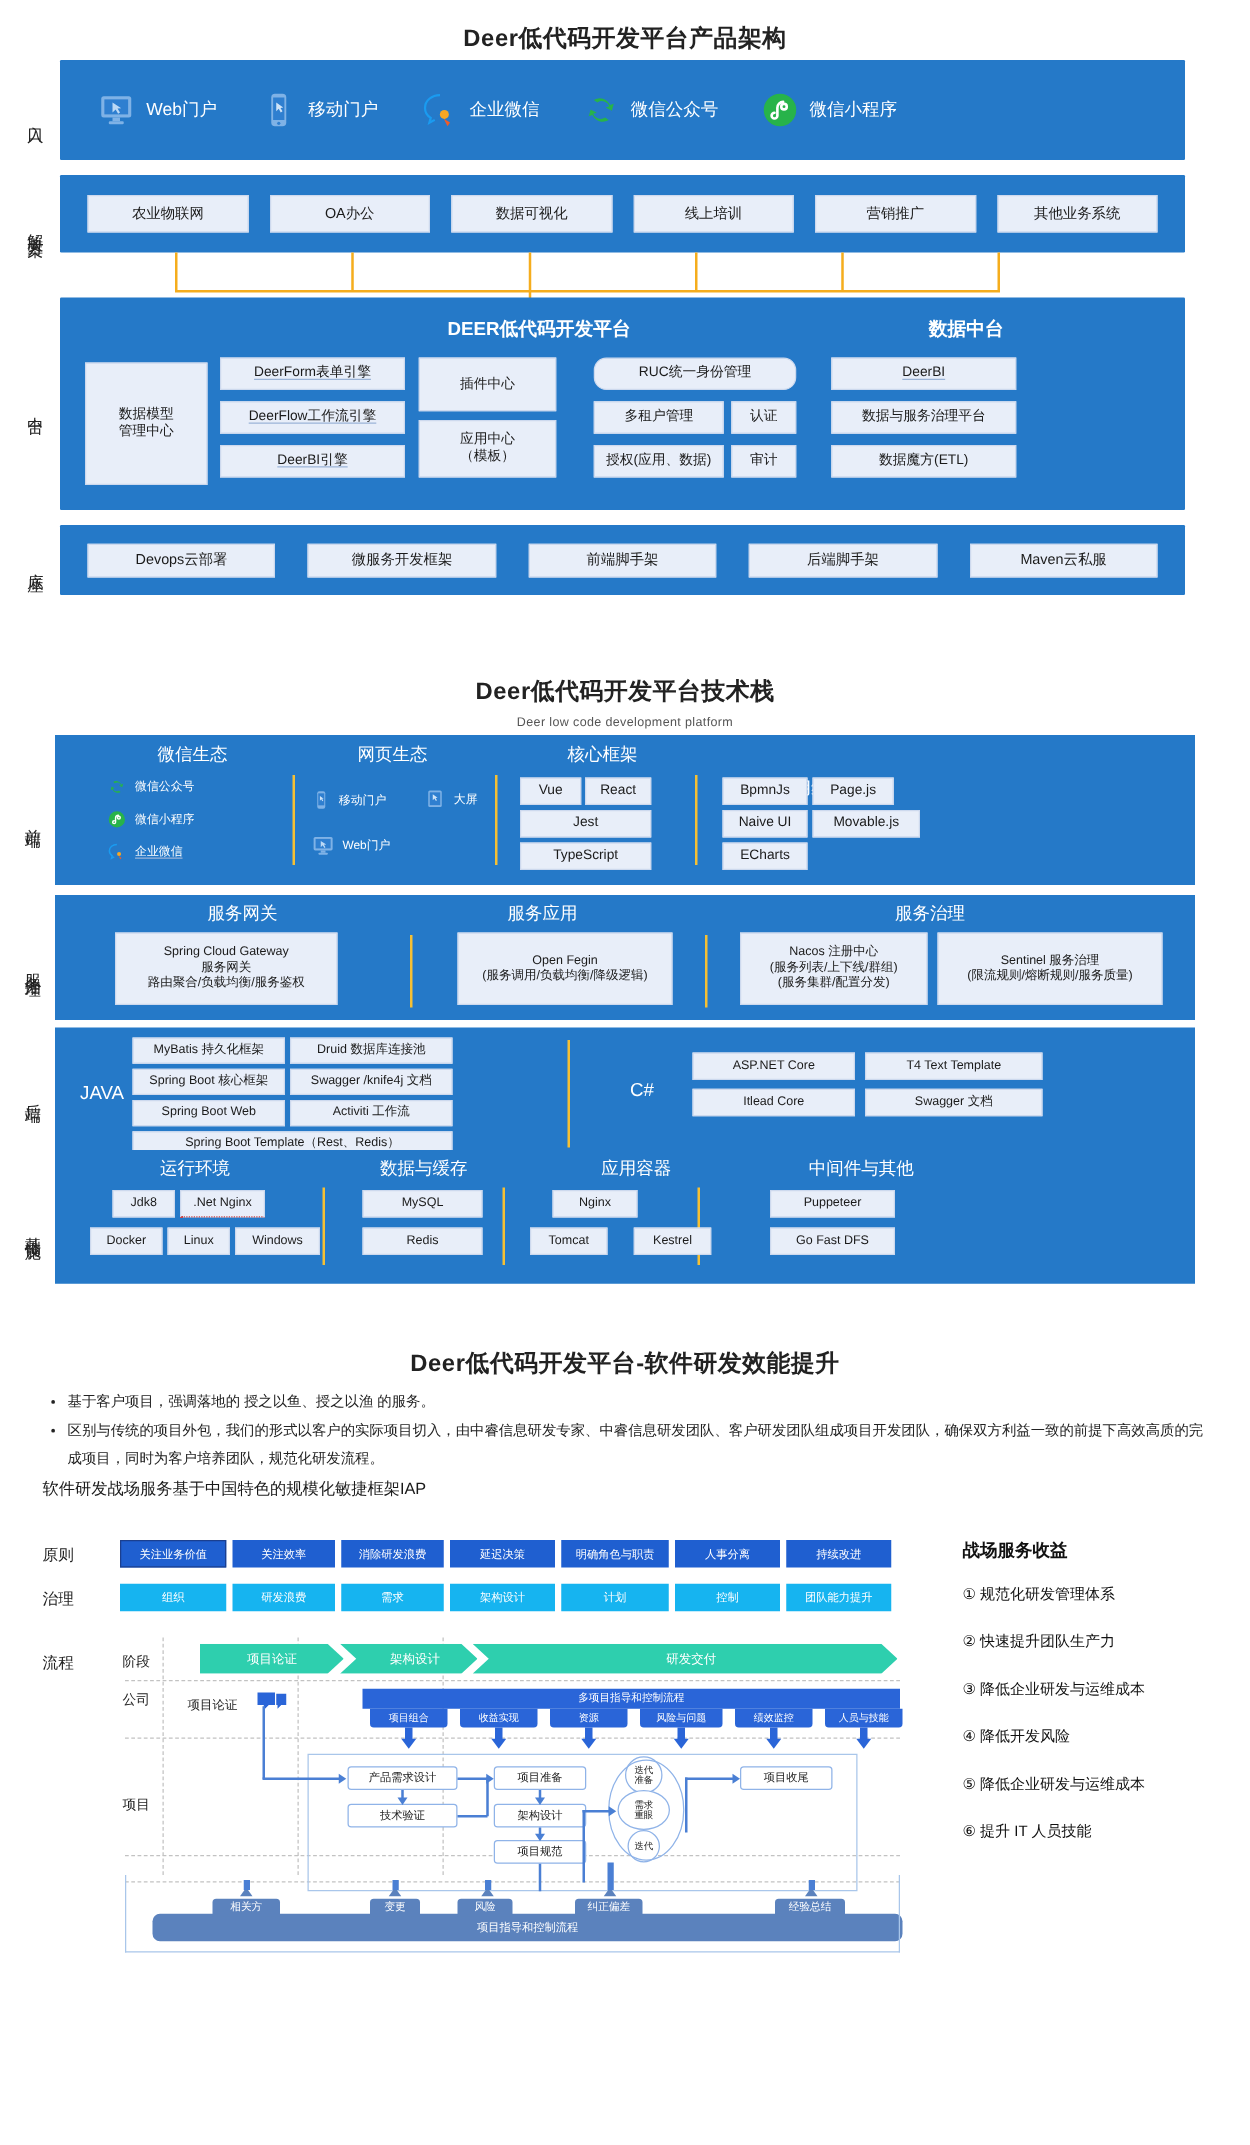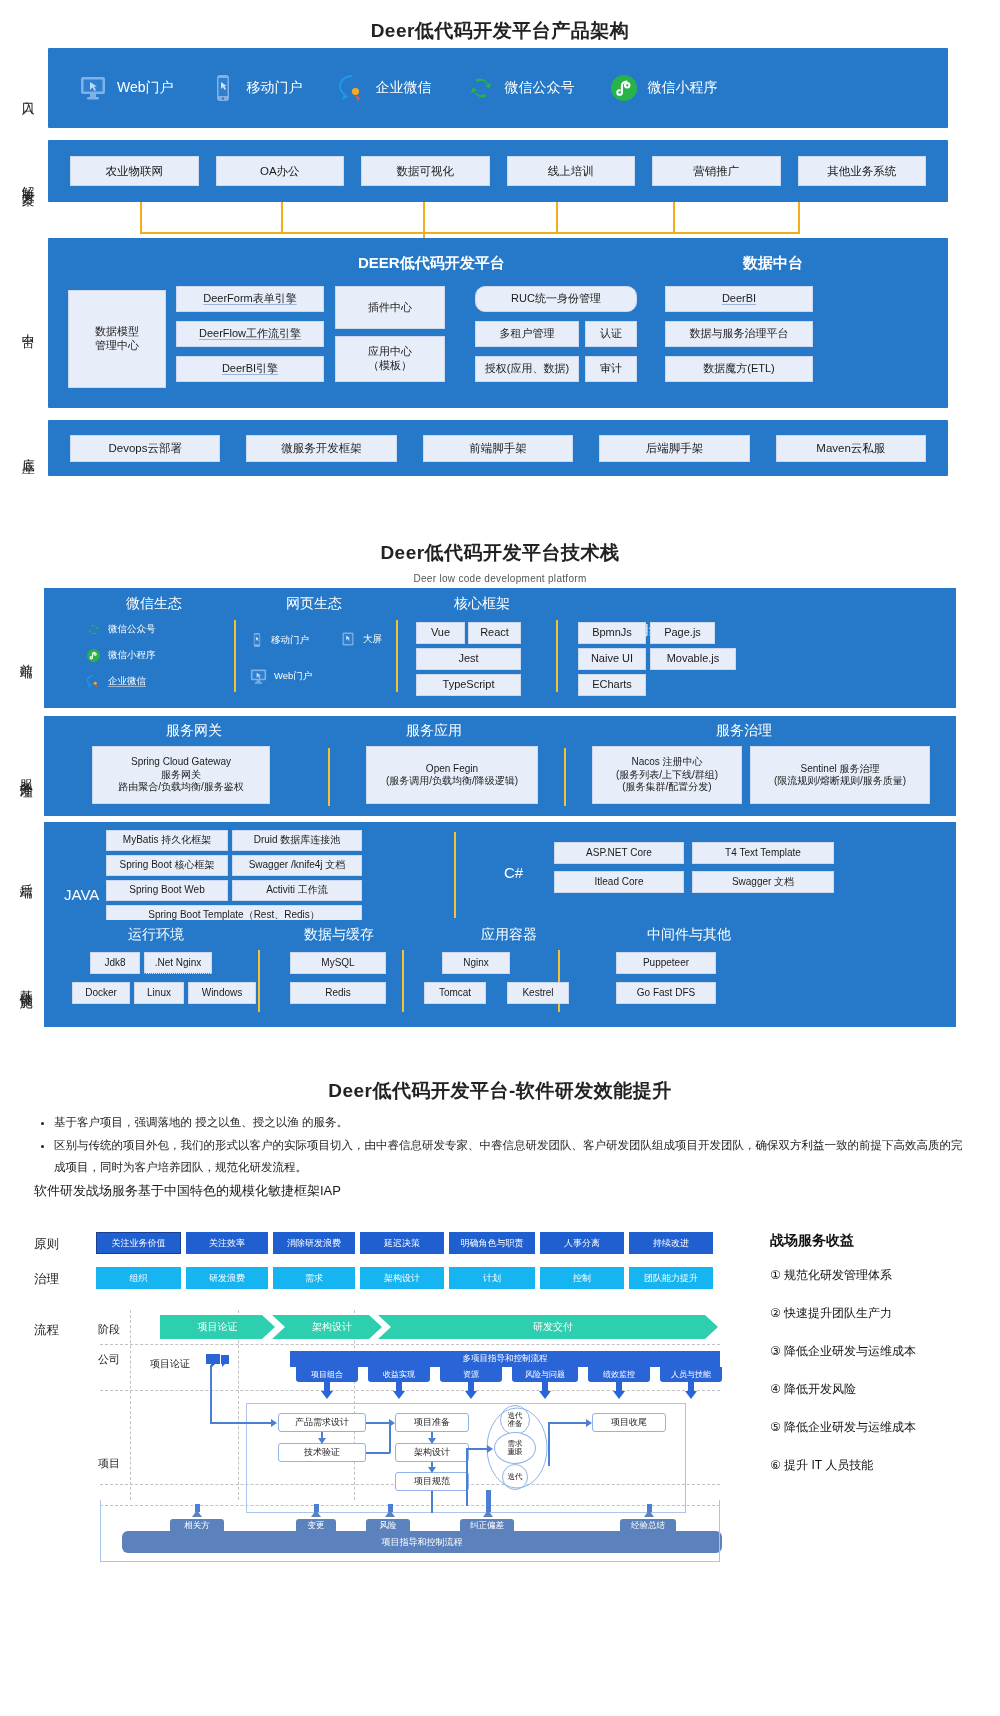--- a/index.html
+++ b/index.html
@@ -399,21 +399,21 @@
 (服务调用/负载均衡/降级逻辑)</div>
     <div class="chip" style="position:absolute;left:548px;top:30px;width:150px;height:58px;white-space:pre-line;font-size:10px;">Nacos 注册中心
 (服务列表/上下线/群组)
 (服务集群/配置分发)</div>
     <div class="chip" style="position:absolute;left:706px;top:30px;width:180px;height:58px;white-space:pre-line;font-size:10px;">Sentinel 服务治理
 (限流规则/熔断规则/服务质量)</div>
   </div>
 
   <div class="vlabel" style="position:absolute;left:12px;top:325px;width:28px;height:60px;">后端</div>
   <div class="band t-band" style="top:302px;width:912px;height:106px;">
-    <div style="position:absolute;left:20px;top:44px;color:#fff;font-size:15px;margin-top:20px;">JAVA</div>
+    <div style="position:absolute;left:20px;top:44px;color:#fff;font-size:15px;">JAVA</div>
     <div style="position:absolute;left:460px;top:42px;color:#fff;font-size:15px;">C#</div>
     <div class="divider" style="left:410px;top:10px;height:86px;"></div>
 
     <div class="chip" style="position:absolute;left:62px;top:8px;width:122px;height:21px;font-size:10px;">MyBatis 持久化框架</div>
     <div class="chip" style="position:absolute;left:188px;top:8px;width:130px;height:21px;font-size:10px;">Druid 数据库连接池</div>
     <div class="chip" style="position:absolute;left:62px;top:33px;width:122px;height:21px;font-size:10px;">Spring Boot 核心框架</div>
     <div class="chip" style="position:absolute;left:188px;top:33px;width:130px;height:21px;font-size:10px;">Swagger /knife4j 文档</div>
     <div class="chip" style="position:absolute;left:62px;top:58px;width:122px;height:21px;font-size:10px;">Spring Boot Web</div>
     <div class="chip" style="position:absolute;left:188px;top:58px;width:130px;height:21px;font-size:10px;">Activiti 工作流</div>
     <div class="chip" style="position:absolute;left:62px;top:83px;width:256px;height:21px;font-size:10px;">Spring Boot Template（Rest、Redis）</div>
@@ -463,21 +463,21 @@
     </ul>
   </div>
 
   <div class="iap-title">软件研发战场服务基于中国特色的规模化敏捷框架IAP</div>
 
   <div class="grid-label" style="left:34px;top:176px;">原则</div>
   <div class="grid-label" style="left:34px;top:211px;">治理</div>
   <div class="grid-label" style="left:34px;top:262px;">流程</div>
   <div class="grid-label" style="left:98px;top:262px;font-size:11px;">阶段</div>
   <div class="grid-label" style="left:98px;top:292px;font-size:11px;">公司</div>
-  <div class="grid-label" style="left:98px;top:396px;font-size:11px;">项目</div>
+  <div class="grid-label" style="left:98px;top:376px;font-size:11px;">项目</div>
 
   <div class="pill dark first" style="left:96px;top:172px;width:85px;">关注业务价值</div>
   <div class="pill dark" style="left:186px;top:172px;width:82px;">关注效率</div>
   <div class="pill dark" style="left:273px;top:172px;width:82px;">消除研发浪费</div>
   <div class="pill dark" style="left:360px;top:172px;width:84px;">延迟决策</div>
   <div class="pill dark" style="left:449px;top:172px;width:86px;">明确角色与职责</div>
   <div class="pill dark" style="left:540px;top:172px;width:84px;">人事分离</div>
   <div class="pill dark" style="left:629px;top:172px;width:84px;">持续改进</div>
 
   <div class="pill light" style="left:96px;top:207px;width:85px;">组织</div>

